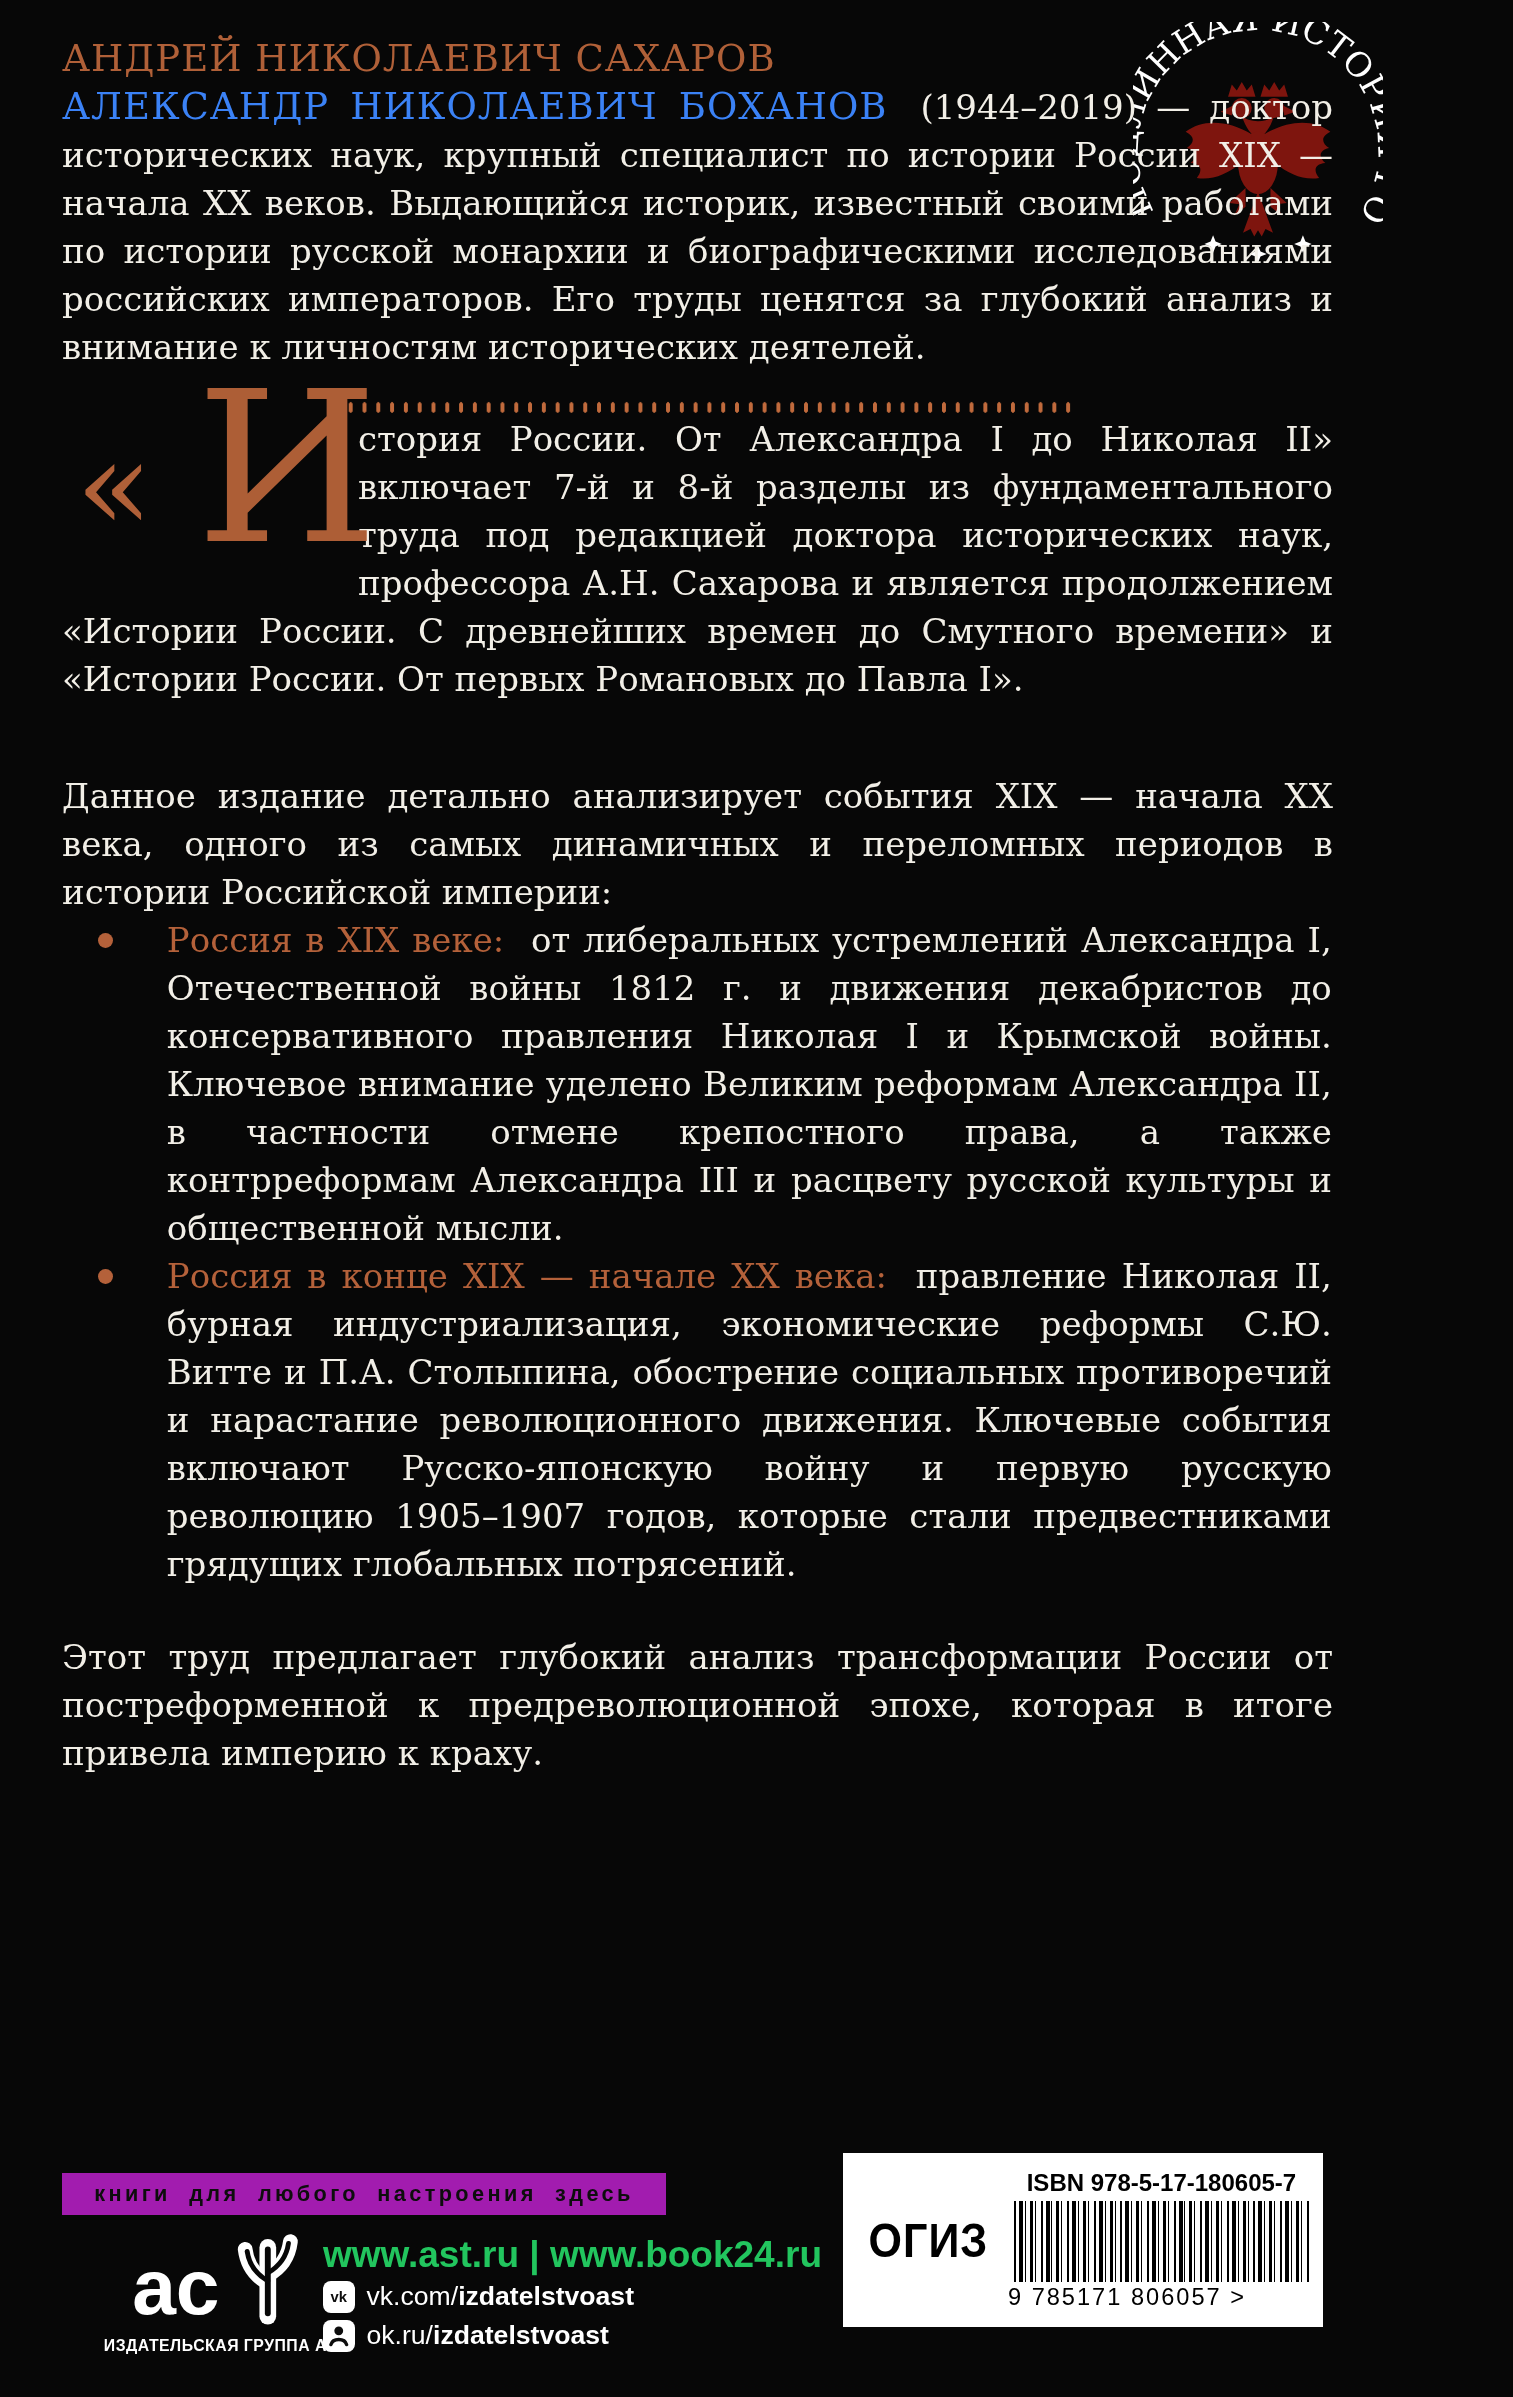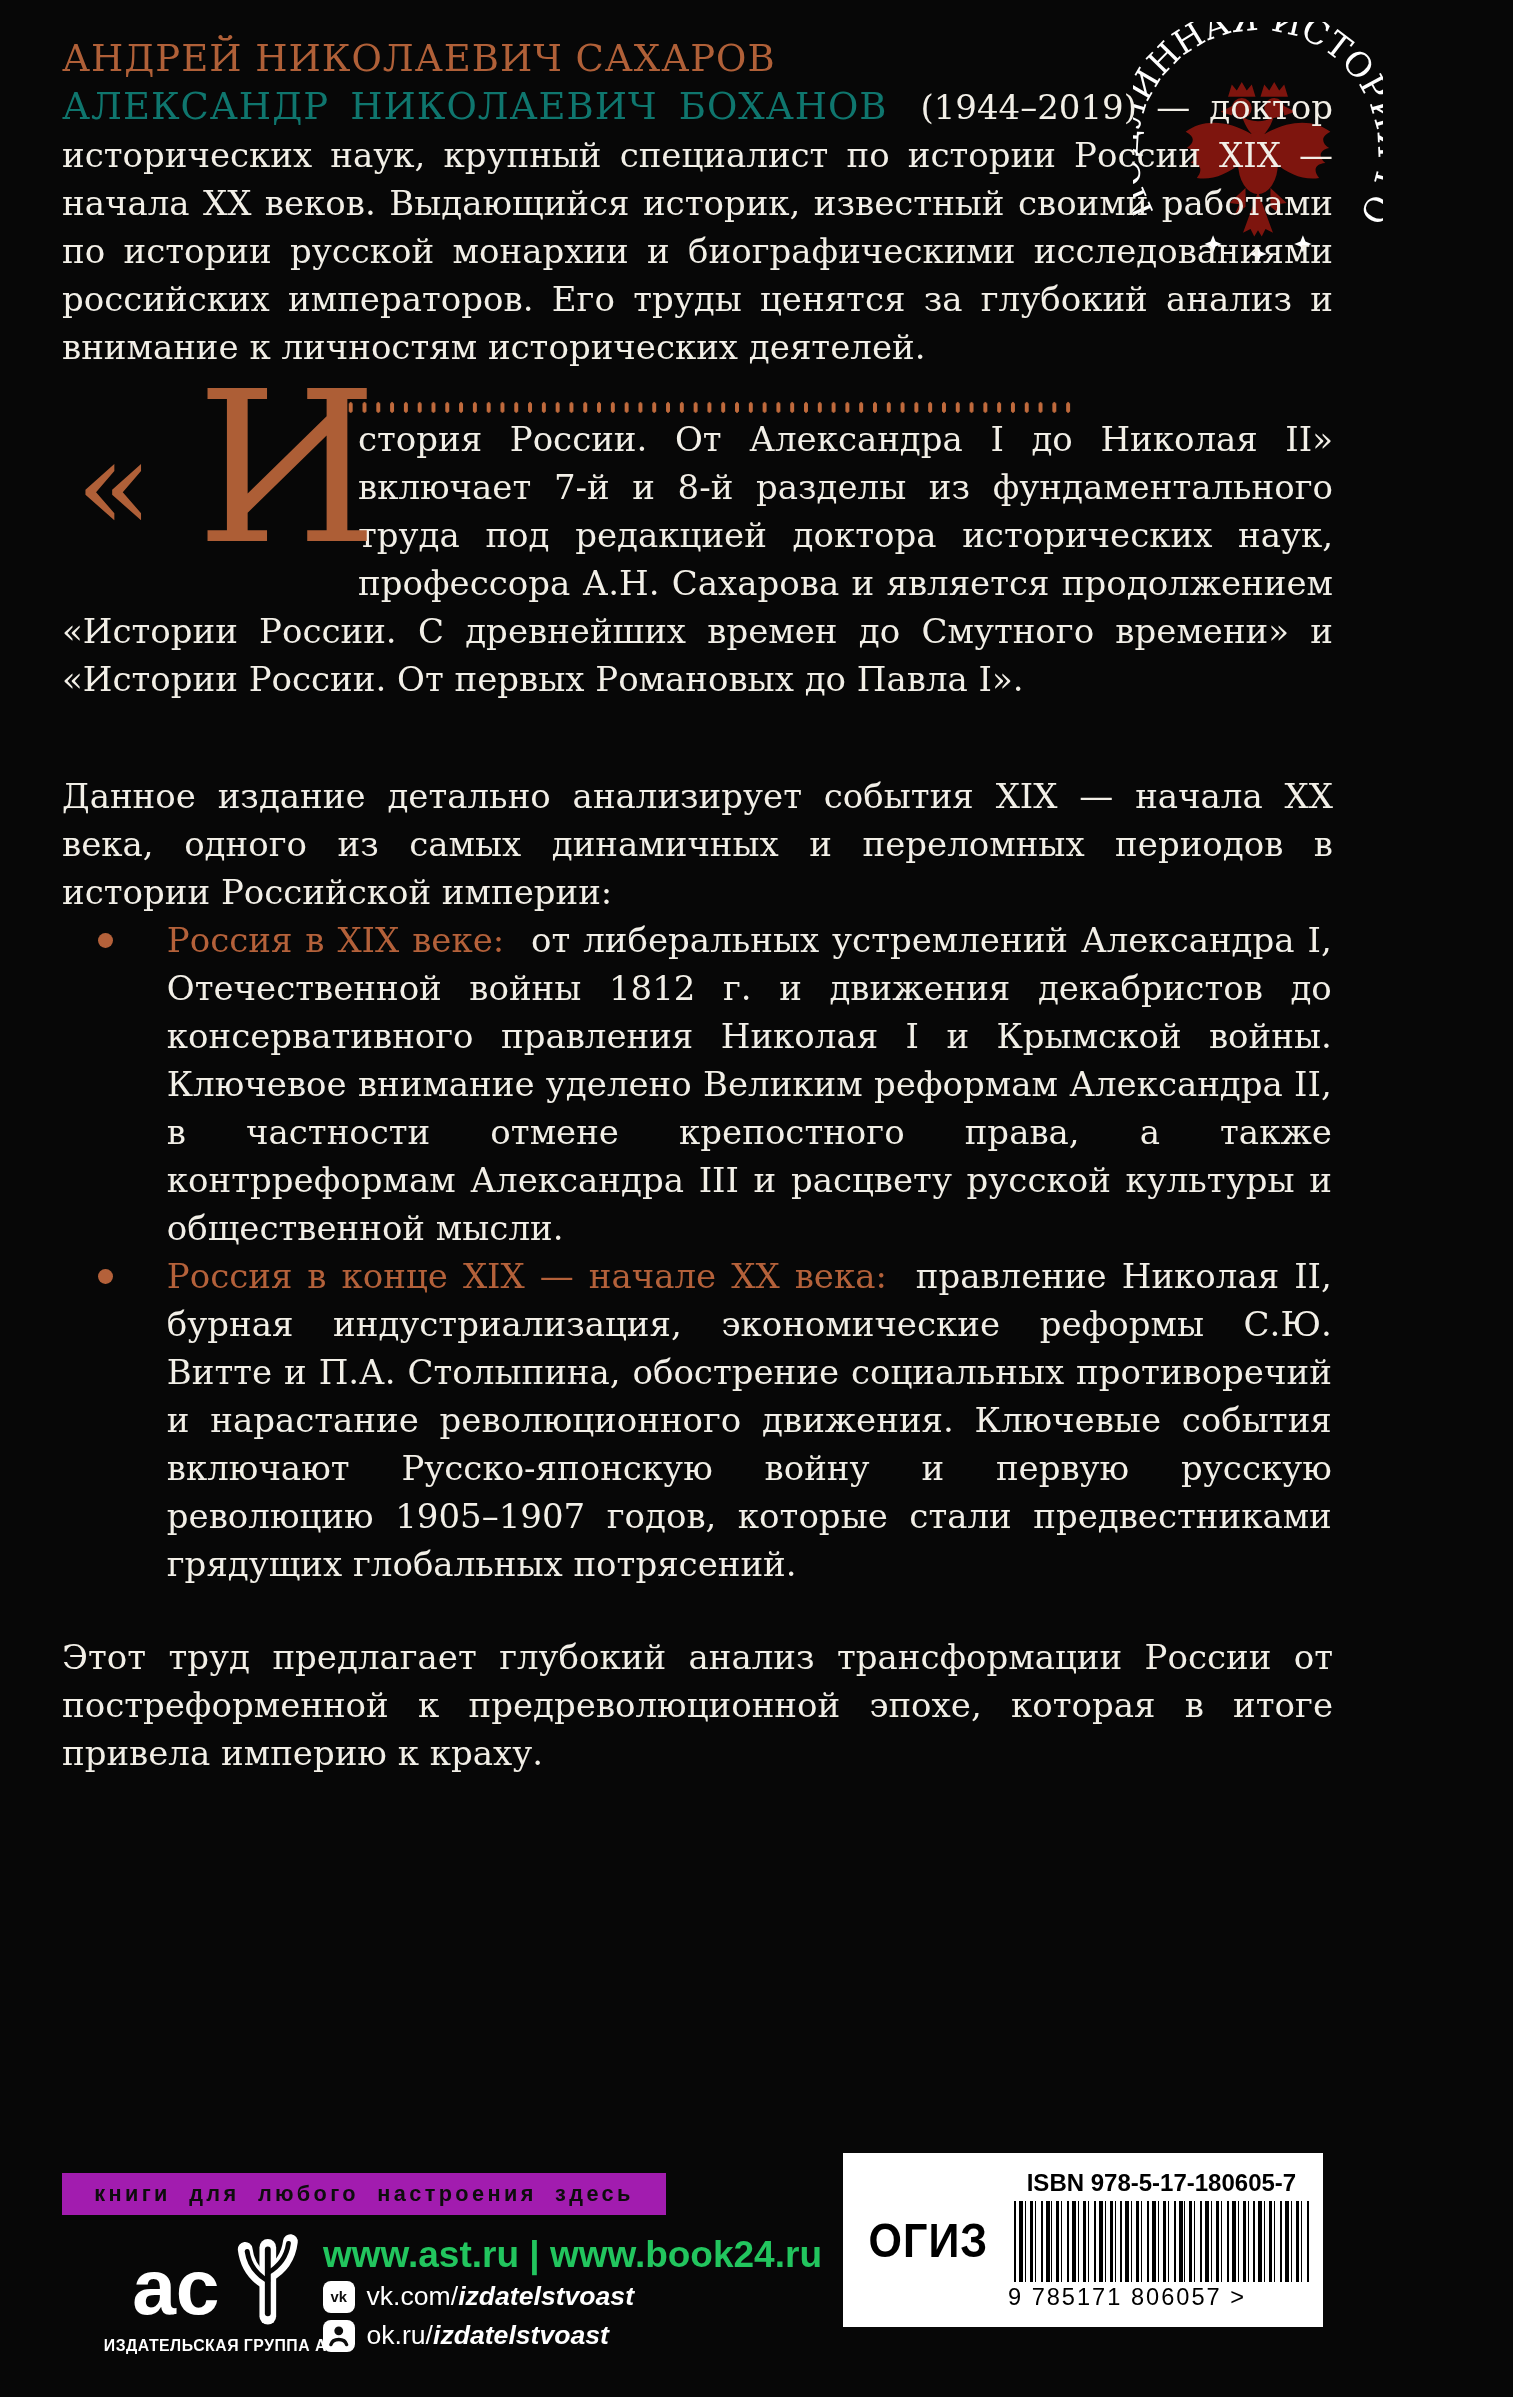--- a/index.html
+++ b/index.html
@@ -6,21 +6,21 @@
   body{
     width:1513px;height:2398px;position:relative;overflow:hidden;
     background:#070707;color:#f2efe7;
     font-family:"DejaVu Serif", serif;
   }
   .content{position:absolute;left:62px;top:35px;width:1271px;}
   .content p{margin:0;font-size:34px;line-height:48px;text-align:justify;}
   .author-heading{
     display:block;color:#b06038;font-size:37px;letter-spacing:1px;line-height:48px;
   }
-  .author-inline{color:#0f766e;font-size:37px;letter-spacing:1px;margin-right:13.8px;}
+  .author-inline{color:#3b82f6;font-size:37px;letter-spacing:1px;margin-right:13.8px;}
   .bio-first{width:997px;}
   .bio-second{width:1271px;}
 
   
   .emblem{position:absolute;left:1133px;top:21.7px;width:250px;height:262px;}
 
   
   .dots{
     margin:27.6px 0 0 268px;width:747px;height:16.7px;
     background-image:radial-gradient(ellipse 3.4px 7.4px at 6.9px 8.4px,#c06a3c 68%,rgba(0,0,0,0) 72%);
@@ -55,21 +55,21 @@
   }
   .websites{
     position:absolute;left:323px;top:2234px;color:#22c55e;
     font-family:"Liberation Sans",sans-serif;font-weight:bold;font-size:37px;
   }
   .social{
     position:absolute;left:323px;display:flex;align-items:center;gap:12px;
     color:#ffffff;font-family:"Liberation Sans",sans-serif;font-size:26.6px;
   }
   .social.vk{top:2281px;} .social.ok{top:2320px;}
-  .handle{font-weight:bold;font-style:italic;}
+  .handle{font-weight:bold;}
   .sq-icon{
     width:31.5px;height:31.5px;background:#ffffff;border-radius:7.9px;
     display:flex;align-items:center;justify-content:center;
     color:#0d0d0d;font-family:"Liberation Sans",sans-serif;font-weight:bold;font-size:14.8px;
   }
   .isbn-box{
     position:absolute;left:843px;top:2153px;width:480px;height:174px;background:#ffffff;
     display:flex;align-items:center;color:#000;
   }
   .ogiz{

